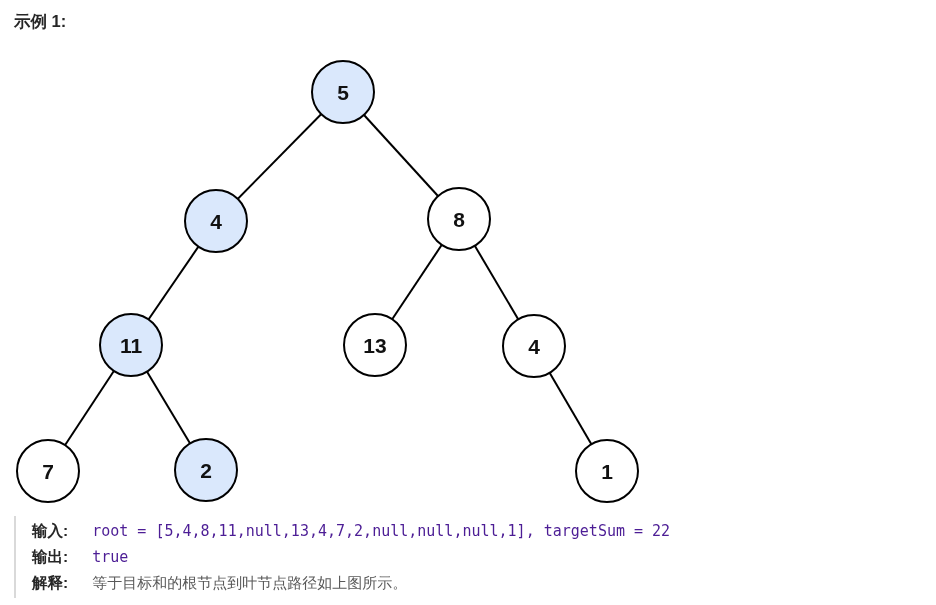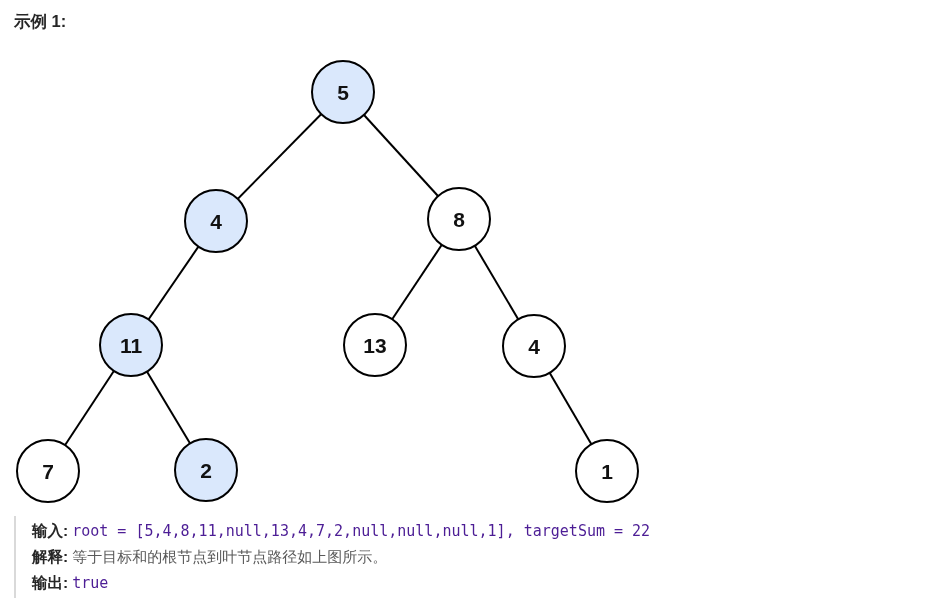--- a/index.html
+++ b/index.html
@@ -50,21 +50,21 @@
   .io-line {
     line-height: 26px;
     white-space: nowrap;
     font-size: 15px;
   }
   .io-label {
     font-family: "Liberation Sans", sans-serif;
     font-size: 15.5px;
     font-weight: bold;
     color: #262626;
-    margin-right: 4px;
+    margin-right: 24px;
   }
   .io-code {
     font-family: "DejaVu Sans Mono", "Liberation Mono", monospace;
     font-size: 15px;
     color: #4c1d95;
   }
   .io-text {
     font-family: "Liberation Sans", sans-serif;
     font-size: 15px;
     color: #595959;
@@ -122,20 +122,20 @@
         <circle cx="607" cy="471" r="31" class="tree-circle" fill="#ffffff"></circle>
         <text x="607" y="471" dy="0.36em" class="tree-label">1</text>
       </g>
     </svg>
 
   <div class="example-block">
     <div class="io-line">
       <span class="io-label">输入:</span><span class="io-code">root = [5,4,8,11,null,13,4,7,2,null,null,null,1], targetSum = 22</span>
     </div>
     <div class="io-line">
-      <span class="io-label">解释:</span><span class="io-text">等于目标和的根节点到叶节点路径如上图所示。</span>
+      <span class="io-label">输出:</span><span class="io-code">true</span>
     </div>
     <div class="io-line">
-      <span class="io-label">输出:</span><span class="io-code">true</span>
+      <span class="io-label">解释:</span><span class="io-text">等于目标和的根节点到叶节点路径如上图所示。</span>
     </div>
   </div>
 
 </div>
 
 </body></html>

